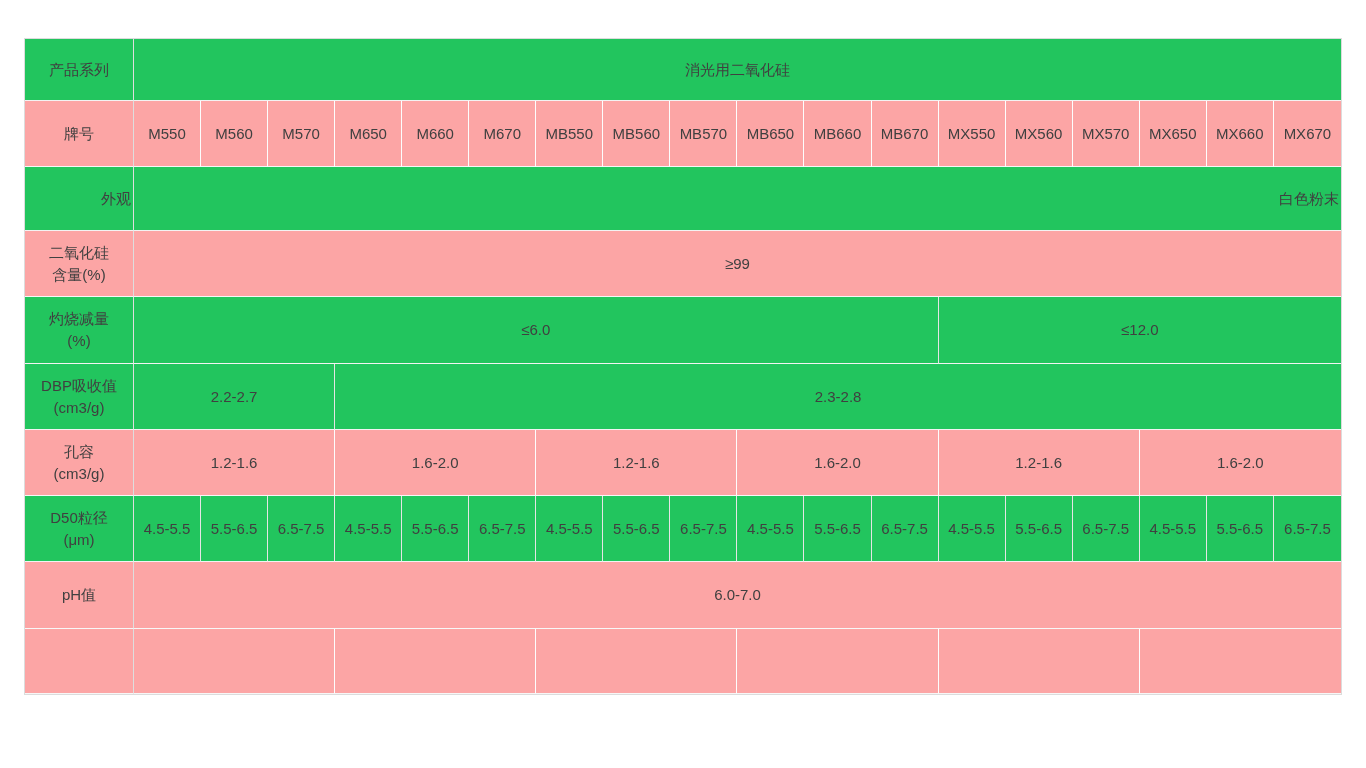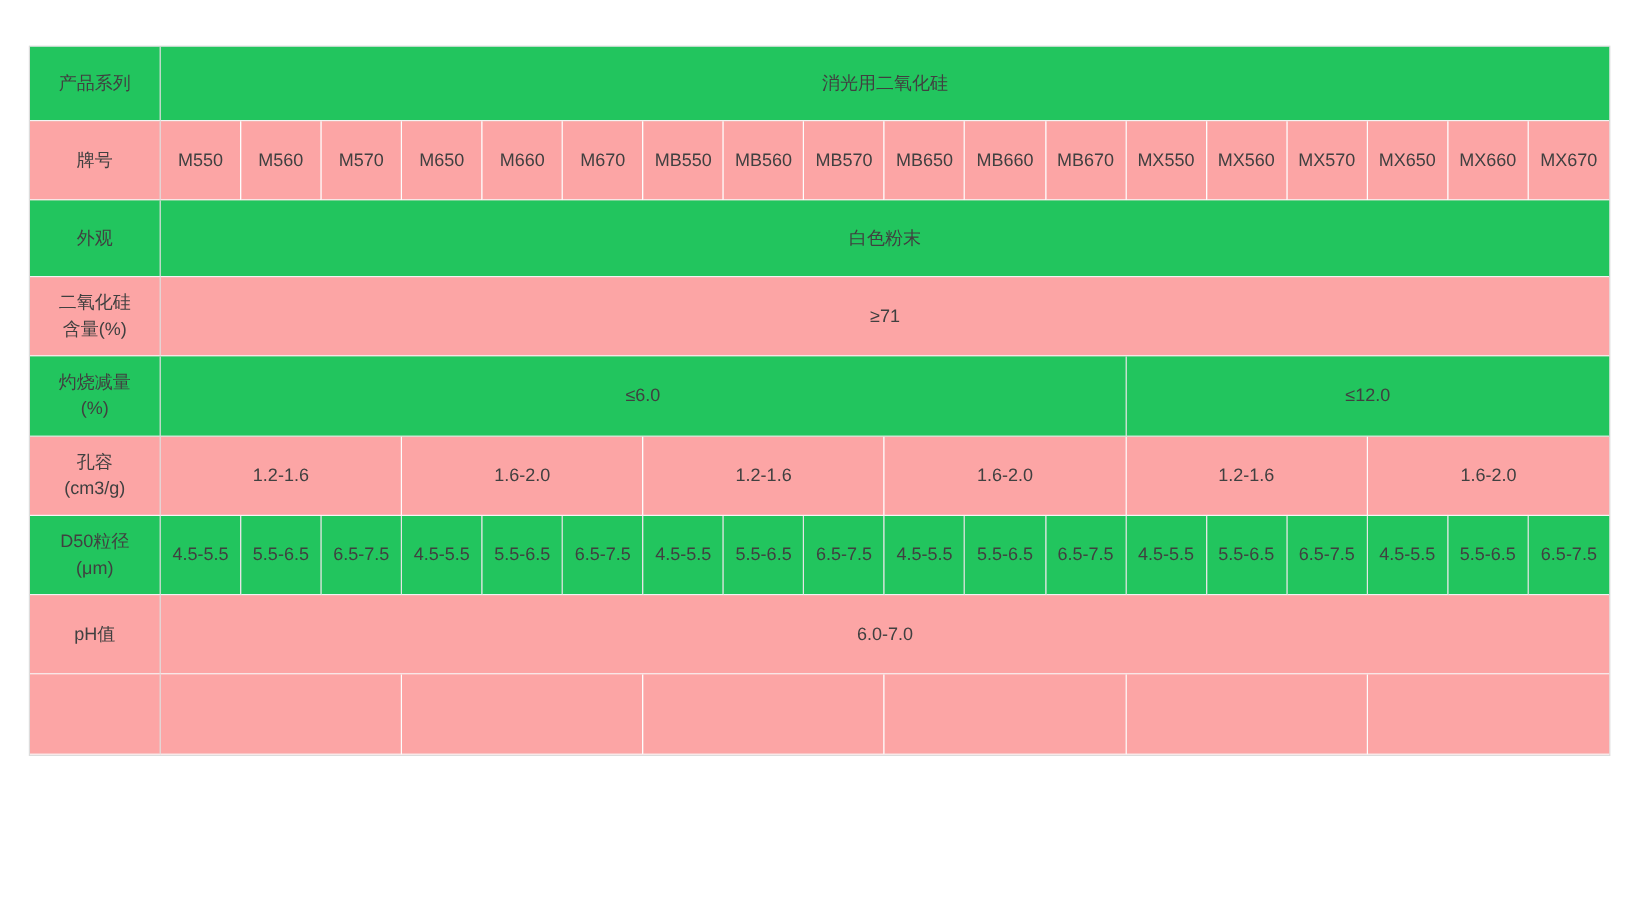--- a/index.html
+++ b/index.html
@@ -40,21 +40,21 @@
   table.spec tr.white { background: #22c55e; }
   table.spec tr.gray td { border-right-color: #fdfdfd; border-bottom-color: #f7f7f7; }
   table.spec td.rowhdr {
     border-right: 1px solid #dedede !important;
     white-space: normal;
     line-height: 22px;
   }
   
   table.spec tr:nth-child(1)  td { height: 62px; }
   table.spec tr:nth-child(2)  td { height: 66px; }
-  table.spec tr:nth-child(3)  td { height: 64px; }
+  table.spec tr:nth-child(3)  td { height: 64px; text-align: right; }
   table.spec tr:nth-child(4)  td { height: 66px; }
   table.spec tr:nth-child(5)  td { height: 67px; }
   table.spec tr:nth-child(6)  td { height: 66px; }
   table.spec tr:nth-child(7)  td { height: 66px; }
   table.spec tr:nth-child(8)  td { height: 66px; }
   table.spec tr:nth-child(9)  td { height: 67px; }
   table.spec tr:nth-child(10) td { height: 65px; }
   table.spec tr:nth-child(11) td { height: 67px; }
   table.spec tr:nth-child(12) td { height: 50px; }
 </style>
@@ -92,26 +92,31 @@
           <td colspan="1">MX650</td>
           <td colspan="1">MX660</td>
           <td colspan="1">MX670</td>
         </tr>
         <tr class="white">
           <td class="rowhdr">外观</td>
           <td colspan="18">白色粉末</td>
         </tr>
         <tr class="gray">
           <td class="rowhdr">二氧化硅<br>含量(%)</td>
-          <td colspan="18">≥71</td>
+          <td colspan="18">≥99</td>
         </tr>
         <tr class="white">
           <td class="rowhdr">灼烧减量<br>(%)</td>
           <td colspan="12">≤6.0</td>
           <td colspan="6">≤12.0</td>
+        </tr>
+        <tr class="white">
+          <td class="rowhdr">DBP吸收值<br>(cm3/g)</td>
+          <td colspan="3">2.2-2.7</td>
+          <td colspan="15">2.3-2.8</td>
         </tr>
         <tr class="gray">
           <td class="rowhdr">孔容<br>(cm3/g)</td>
           <td colspan="3">1.2-1.6</td>
           <td colspan="3">1.6-2.0</td>
           <td colspan="3">1.2-1.6</td>
           <td colspan="3">1.6-2.0</td>
           <td colspan="3">1.2-1.6</td>
           <td colspan="3">1.6-2.0</td>
         </tr>

